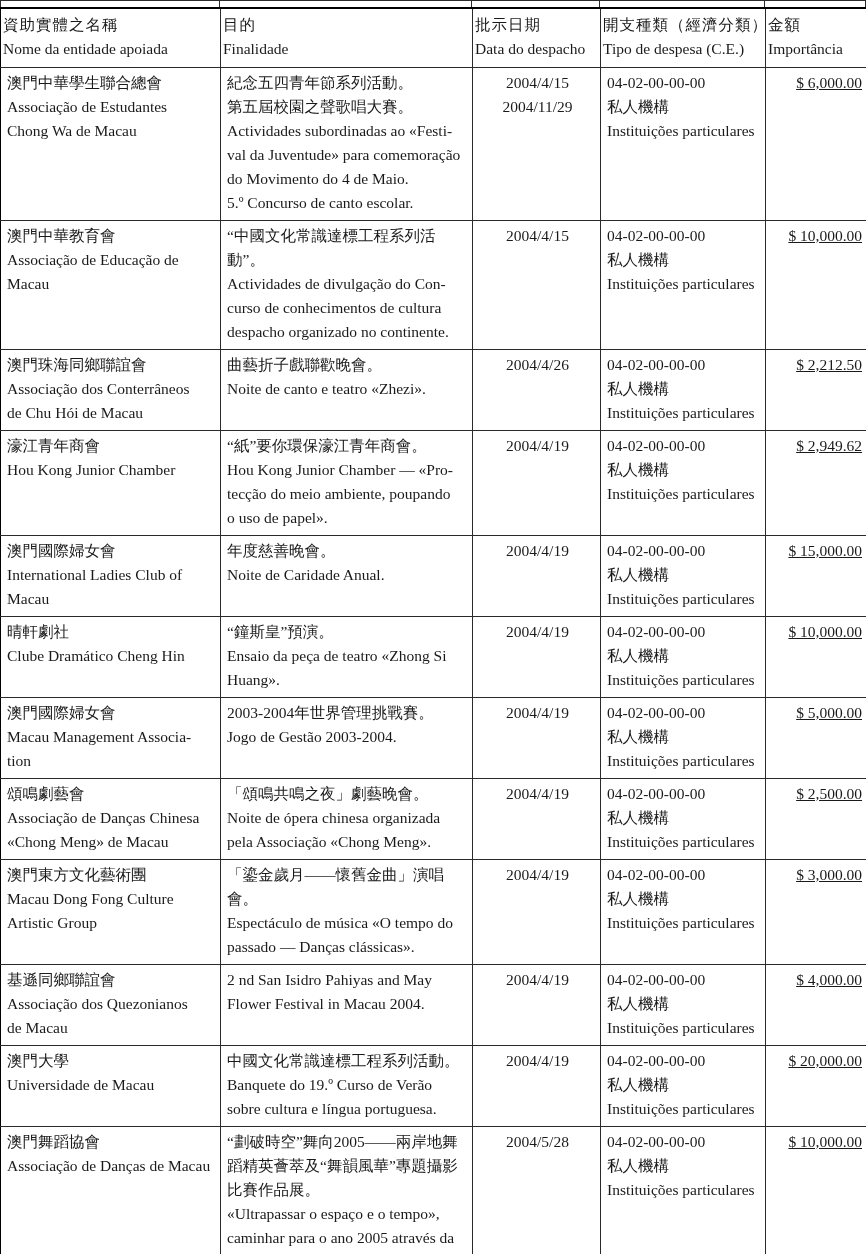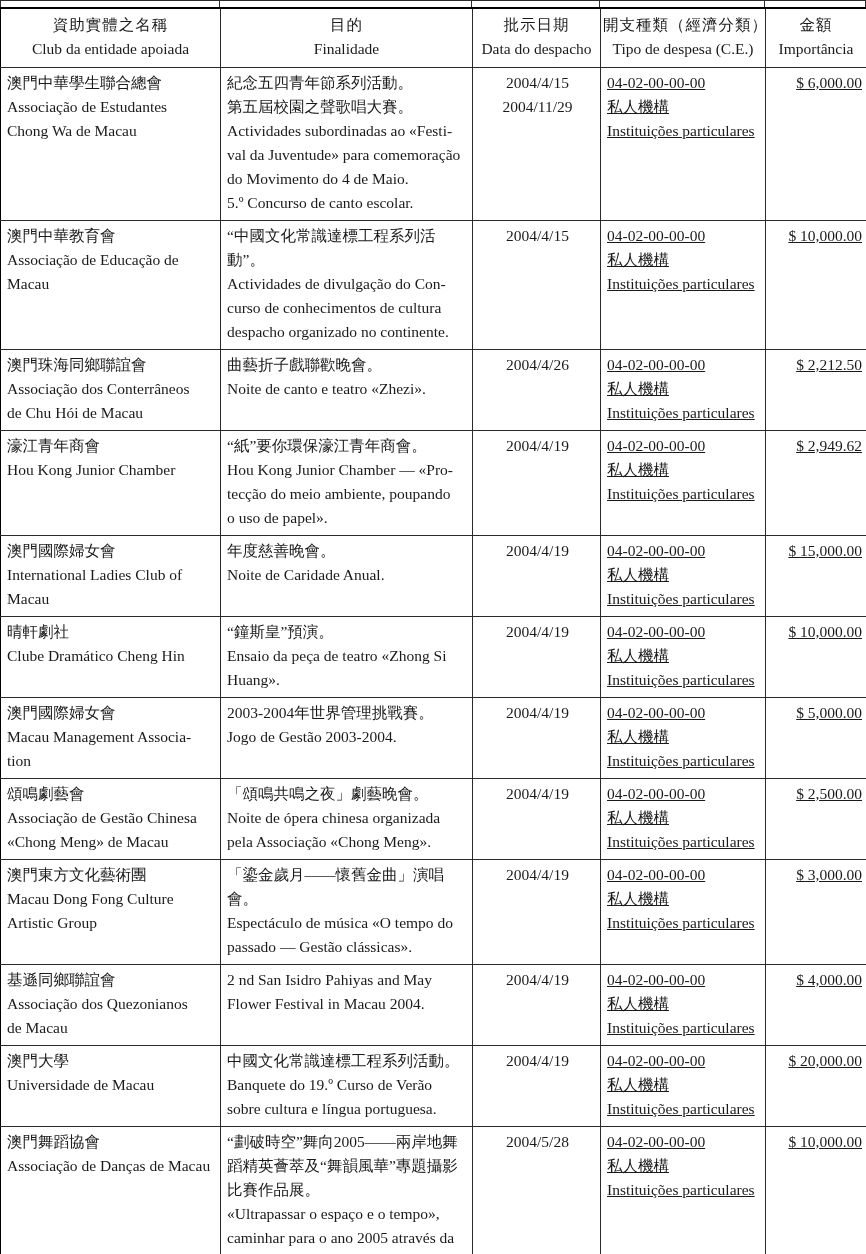--- a/index.html
+++ b/index.html
@@ -36,34 +36,34 @@
   table.gazette th, table.gazette td{
     border:1px solid #2a2a2a;
     vertical-align:top;
     padding:3px 4px 5px 6px;
     box-sizing:border-box;
     overflow:hidden;
   }
   table.gazette thead th{
     border-top:2px solid #000;
     font-weight:normal;
-    text-align:center;
+    text-align:left;
     padding:4px 2px 6px 2px;
   }
   table.gazette{border-bottom:2px solid #000;}
   table.gazette tbody tr:last-child td{border-bottom:2px solid #000;}
   table.gazette th:first-child, table.gazette td:first-child{border-left:1.5px solid #000;}
   table.gazette th:last-child, table.gazette td:last-child{border-right:1.5px solid #000;}
 
   .hline{display:block;white-space:nowrap;}
   .hline.zh{letter-spacing:1px;}
   td .line{white-space:normal;}
   td.cell-date{text-align:center;padding-left:2px;padding-right:2px;}
   td.cell-amount{text-align:right;padding-right:6px;text-decoration:underline;}
-  td.cell-type{padding-left:5px;padding-right:2px;text-decoration:underline;}
+  td.cell-type{padding-left:5px;padding-right:2px;}
   td.cell-purpose{padding-right:3px;}
 </style>
 </head>
 <body>
 
 <div class="page">
 
   <div class="top-rule"></div>
   <div class="strip">
     <div class="seg s1"></div>
@@ -78,21 +78,21 @@
       <col class="c-entity">
         <col class="c-purpose">
         <col class="c-date">
         <col class="c-type">
         <col class="c-amount">
     </colgroup>
     <thead>
       <tr>
         <th>
           <span class="hline zh">資助實體之名稱</span>
-          <span class="hline pt">Club da entidade apoiada</span>
+          <span class="hline pt">Nome da entidade apoiada</span>
         </th>
         <th>
           <span class="hline zh">目的</span>
           <span class="hline pt">Finalidade</span>
         </th>
         <th>
           <span class="hline zh">批示日期</span>
           <span class="hline pt">Data do despacho</span>
         </th>
         <th>
@@ -264,21 +264,21 @@
             <div class="line">私人機構</div>
             <div class="line">Instituições particulares</div>
           </td>
     <td class="cell-amount">
             <div class="line">$ 5,000.00</div>
           </td>
   </tr>
         <tr>
     <td class="cell-entity">
             <div class="line">頌鳴劇藝會</div>
-            <div class="line">Associação de Gestão Chinesa</div>
+            <div class="line">Associação de Danças Chinesa</div>
             <div class="line">«Chong Meng» de Macau</div>
           </td>
     <td class="cell-purpose">
             <div class="line">「頌鳴共鳴之夜」劇藝晚會。</div>
             <div class="line">Noite de ópera chinesa organizada</div>
             <div class="line">pela Associação «Chong Meng».</div>
           </td>
     <td class="cell-date">
             <div class="line">2004/4/19</div>
           </td>
@@ -293,21 +293,21 @@
   </tr>
         <tr>
     <td class="cell-entity">
             <div class="line">澳門東方文化藝術團</div>
             <div class="line">Macau Dong Fong Culture</div>
             <div class="line">Artistic Group</div>
           </td>
     <td class="cell-purpose">
             <div class="line">「鎏金歲月——懷舊金曲」演唱會。</div>
             <div class="line">Espectáculo de música «O tempo do</div>
-            <div class="line">passado — Gestão clássicas».</div>
+            <div class="line">passado — Danças clássicas».</div>
           </td>
     <td class="cell-date">
             <div class="line">2004/4/19</div>
           </td>
     <td class="cell-type">
             <div class="line">04-02-00-00-00</div>
             <div class="line">私人機構</div>
             <div class="line">Instituições particulares</div>
           </td>
     <td class="cell-amount">

